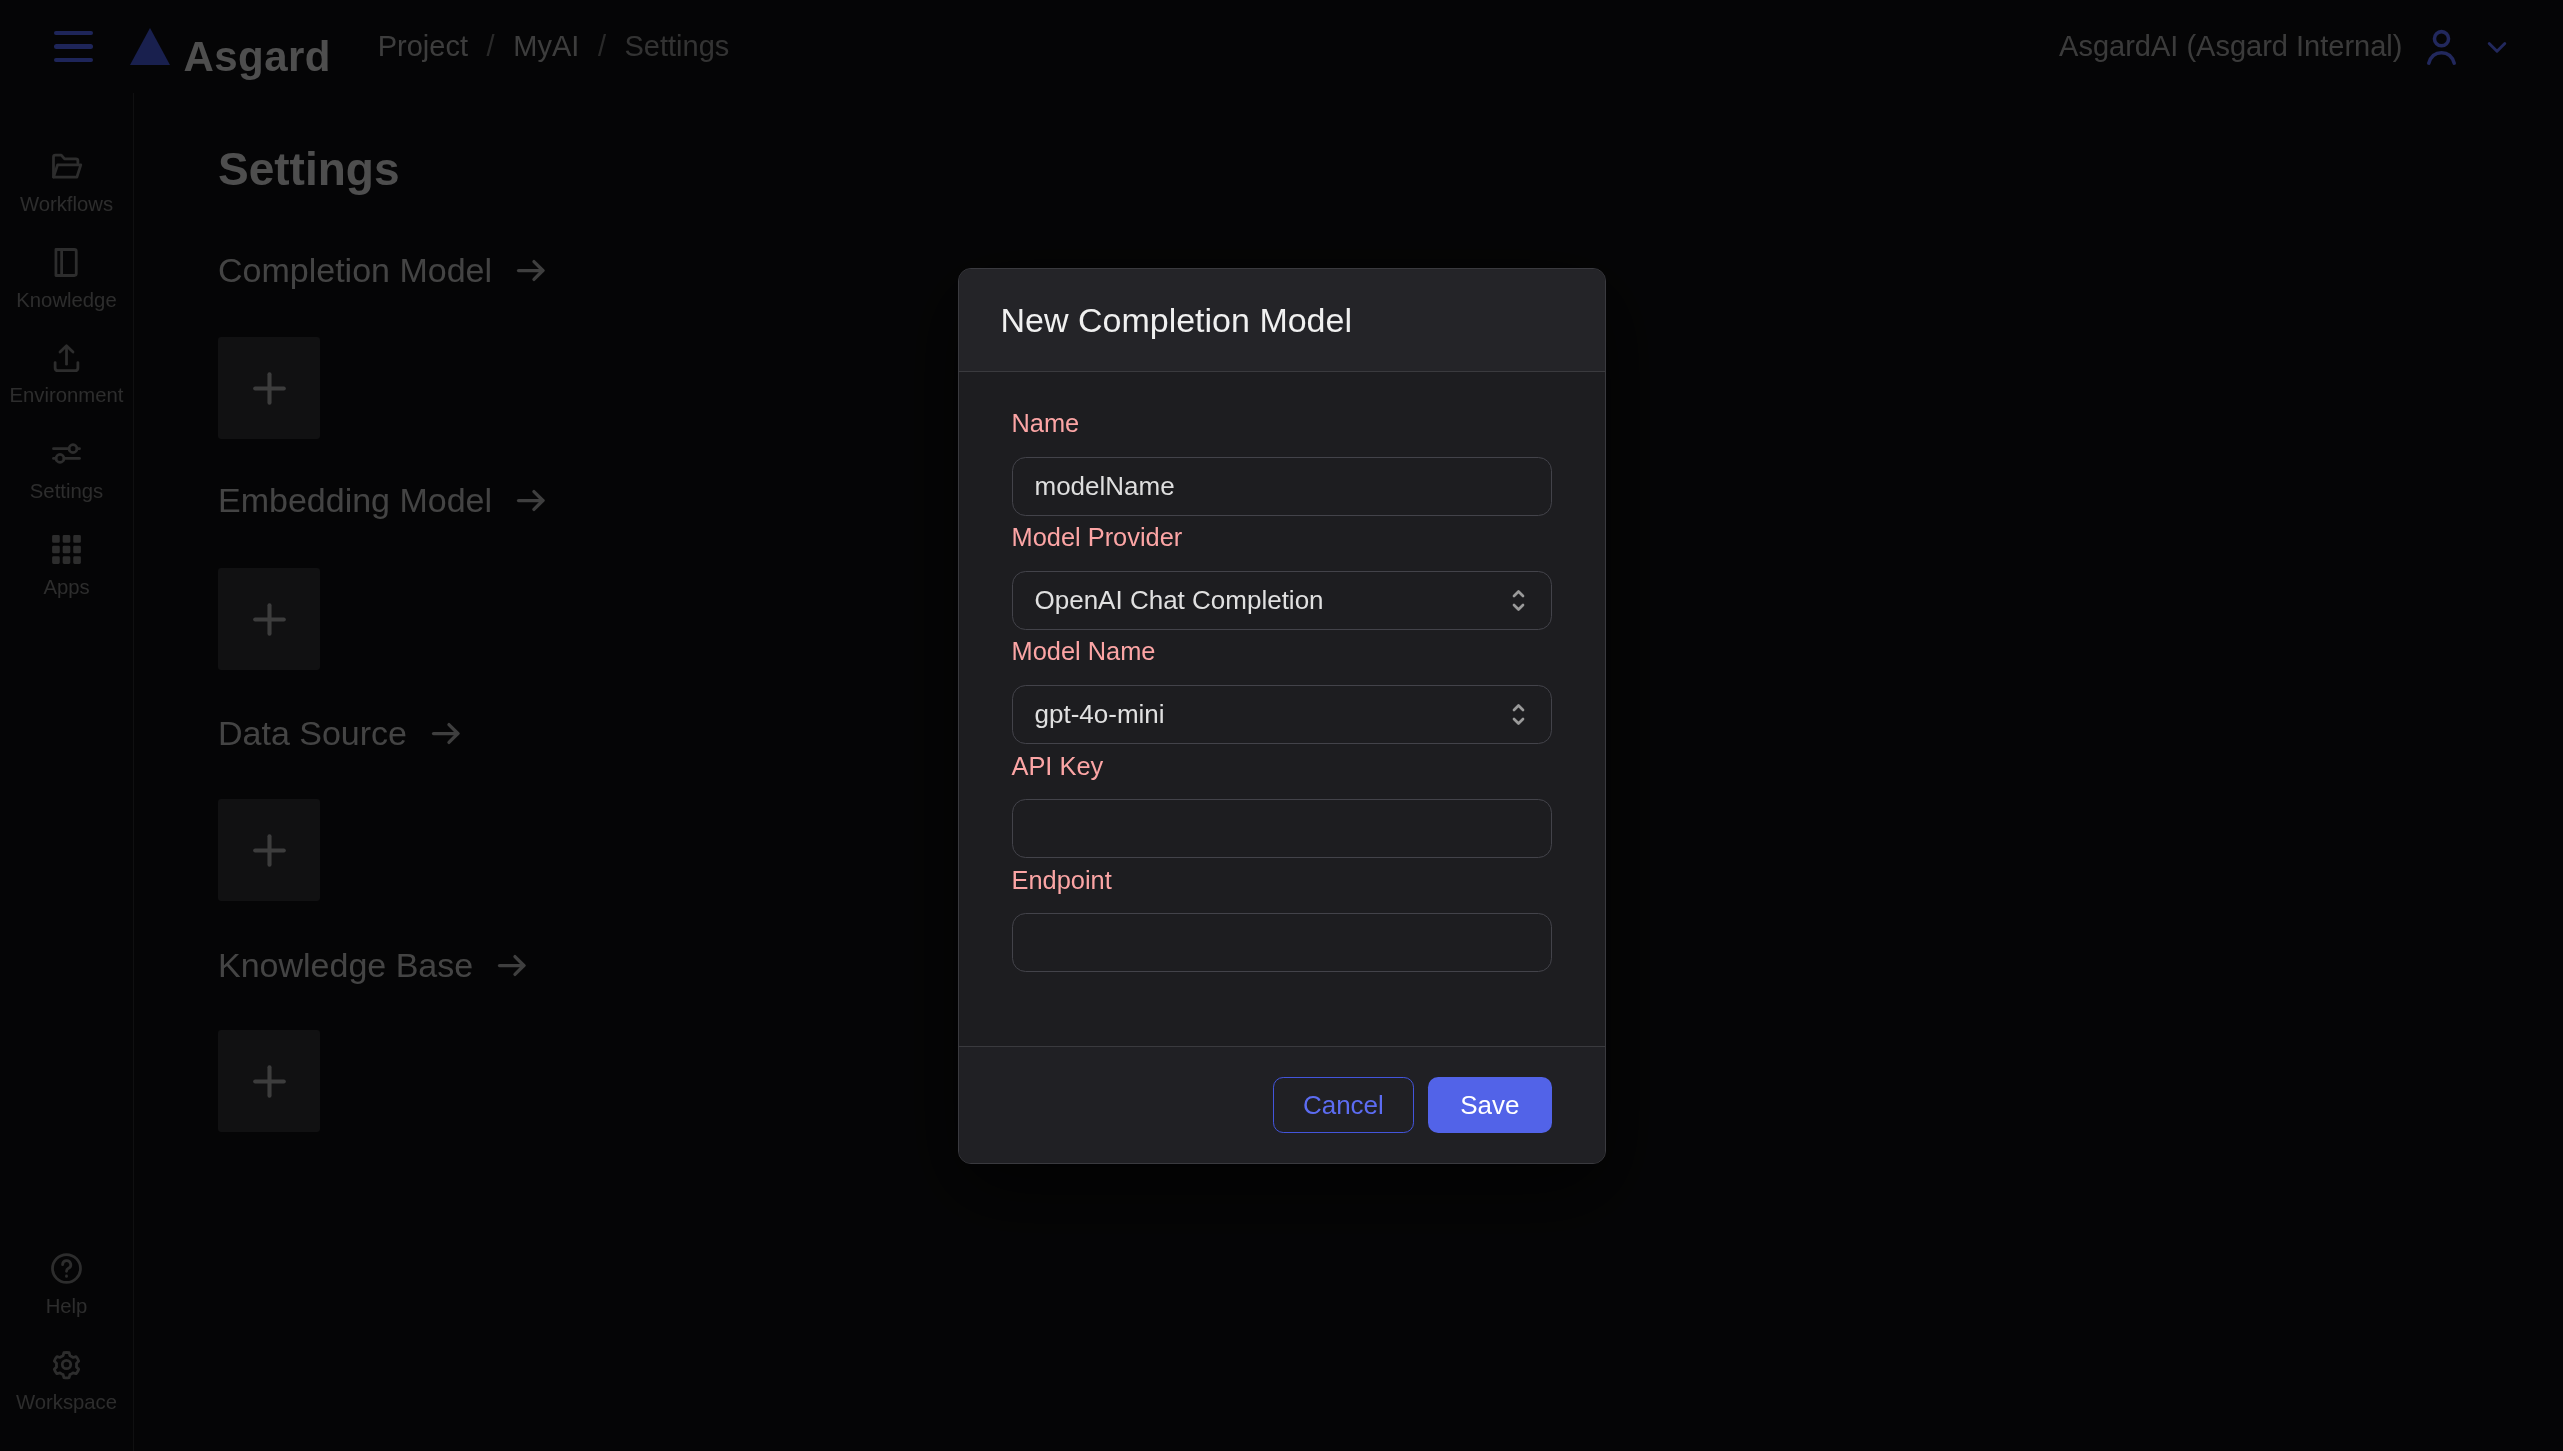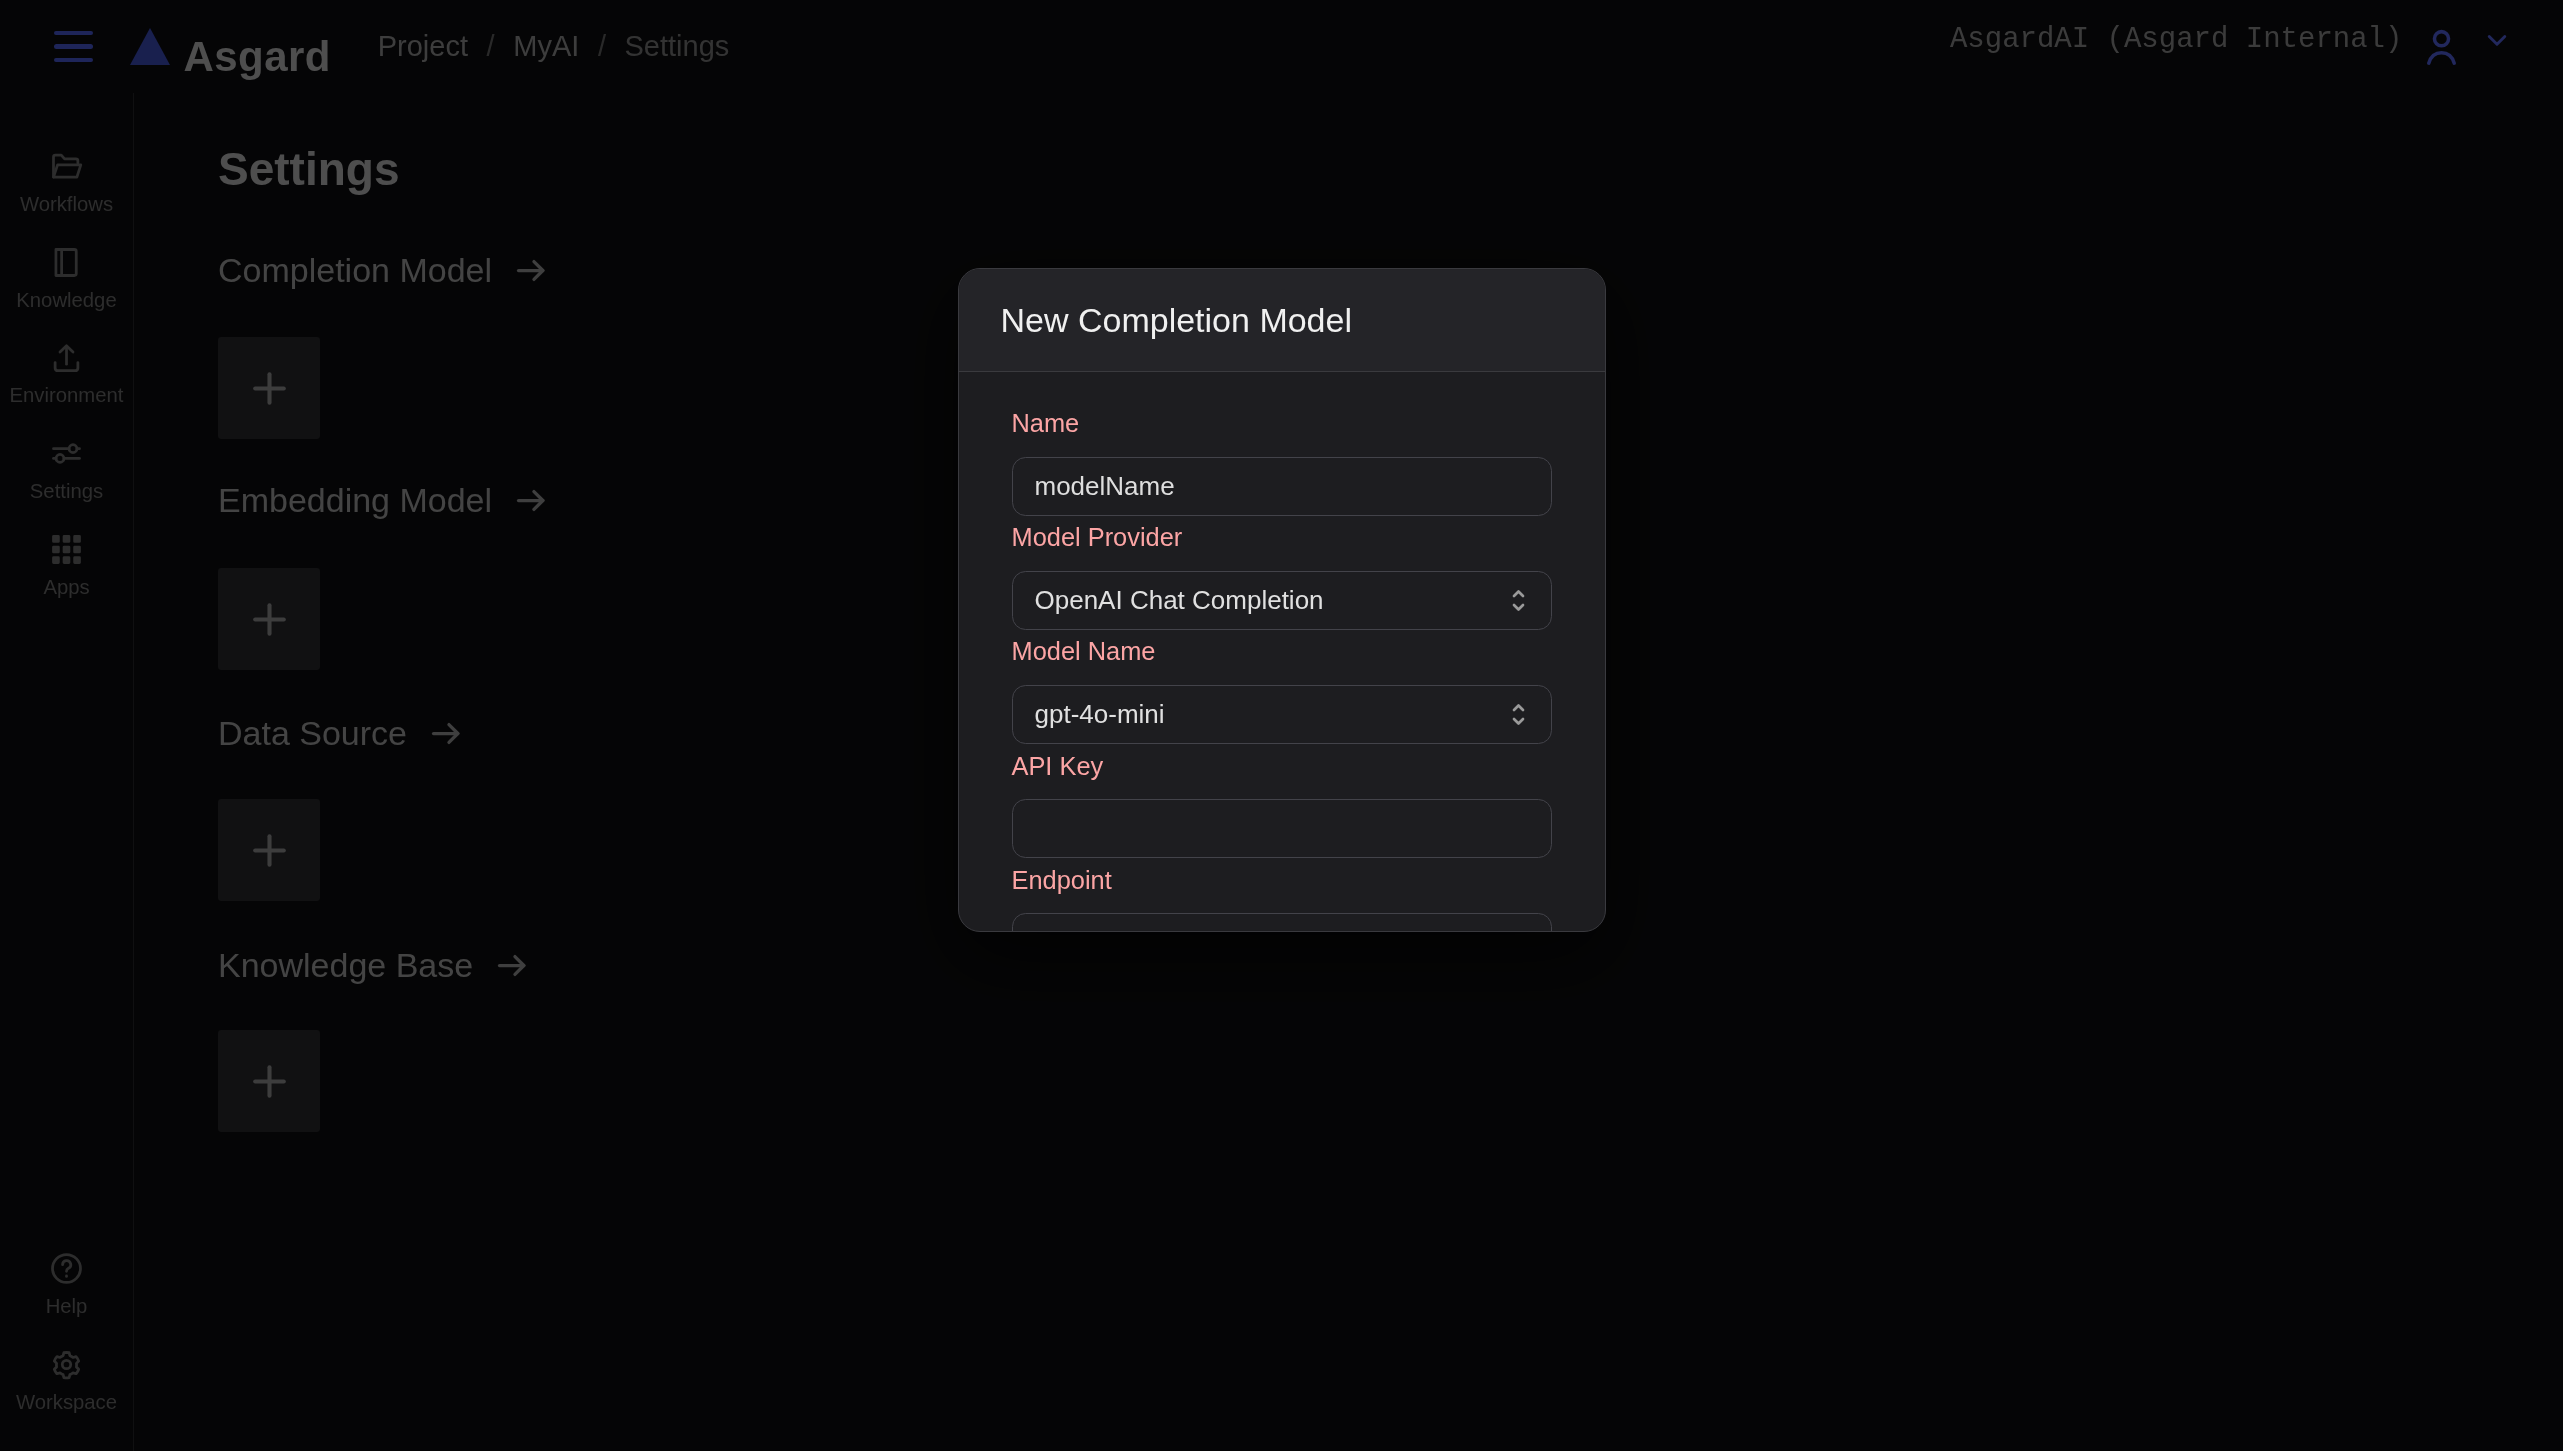--- a/index.html
+++ b/index.html
@@ -18,21 +18,21 @@
   }
   .hamburger { width:39px; height:30.5px; display:flex; flex-direction:column; justify-content:space-between; cursor:pointer; }
   .hamburger span { height:4.2px; background:#4c5ede; border-radius:2.5px; }
   .logo { display:flex; align-items:center; margin-left:37px; cursor:pointer; }
   .logo-triangle { width:0; height:0; border-left:20.3px solid transparent; border-right:20.3px solid transparent; border-bottom:37px solid #3f50c4; }
   .logo-text { font-size:42px; font-weight:600; color:#c2c2c2; margin-left:13.6px; letter-spacing:0.4px;margin-top:21px; }
   .breadcrumb { display:flex; align-items:center; gap:18.6px; margin-left:47px; font-size:29px; }
   .crumb { color:#989898; cursor:pointer; }
   .crumb.current { color:#7f7f7f; }
   .crumb-sep { color:#686868; }
-  .header-right { margin-left:auto; display:flex; align-items:flex-start; gap:15.3px;font-family:Liberation Mono, monospace; }
+  .header-right { margin-left:auto; display:flex; align-items:center; gap:15.3px; }
   .account-label { font-size:29px; color:#949494; }
   .person-icon svg { width:47px; height:47px; stroke:#5565e8; stroke-width:1.8; fill:none; stroke-linecap:round; }
   .chev-icon svg { width:34px; height:34px; stroke:#5565e8; stroke-width:2; fill:none; stroke-linecap:round; stroke-linejoin:round; }
 
   
   .sidebar {
     position:absolute; top:93px; left:0; bottom:0; width:134px;
     border-right:0.8px solid #28282c;
     display:flex; flex-direction:column; align-items:flex-end; padding-top:54px;
   }
@@ -52,22 +52,22 @@
   .add-tile svg { width:49px; height:49px; stroke:#9a9a9a; fill:none; stroke-width:2; stroke-linecap:round; }
   .sec1 { top:158px; } .tile1 { top:244px; }
   .sec2 { top:388px; } .tile2 { top:475px; }
   .sec3 { top:621px; } .tile3 { top:706px; }
   .sec4 { top:853px; } .tile4 { top:937px; }
 
   
   .overlay { position:fixed; inset:0; background:rgba(0,0,0,.6); z-index:10; }
   .modal {
     position:fixed; left:50%; transform:translateX(-50%); top:268px;
-    width:648px; height:664px; z-index:20;
-    background:#1d1d20; border:0.8px solid #3a3a3f; border-radius:22px;
+    width:648px; height:896px; z-index:20;
+    background:#1d1d20; border:0.8px solid #3a3a3f; border-radius:13px;
     box-shadow:0 25.4px 76px rgba(0,0,0,.65);
     display:flex; flex-direction:column; overflow:hidden;
   }
   .modal-header { flex:none; height:103px; background:#242428; border-bottom:0.8px solid #3a3a3e; display:flex; align-items:center; padding:0 42px; }
   .modal-title { font-size:34px; font-weight:500; color:#f0f0f0; }
   .modal-body { flex:1; padding:37px 53px 0; }
   .field { margin-bottom:7.6px; }
   .field-label { font-size:25.4px; line-height:29px; color:#fca5a5; margin-bottom:18.6px; }
   .text-input {
     width:100%; height:59px; background:transparent;

